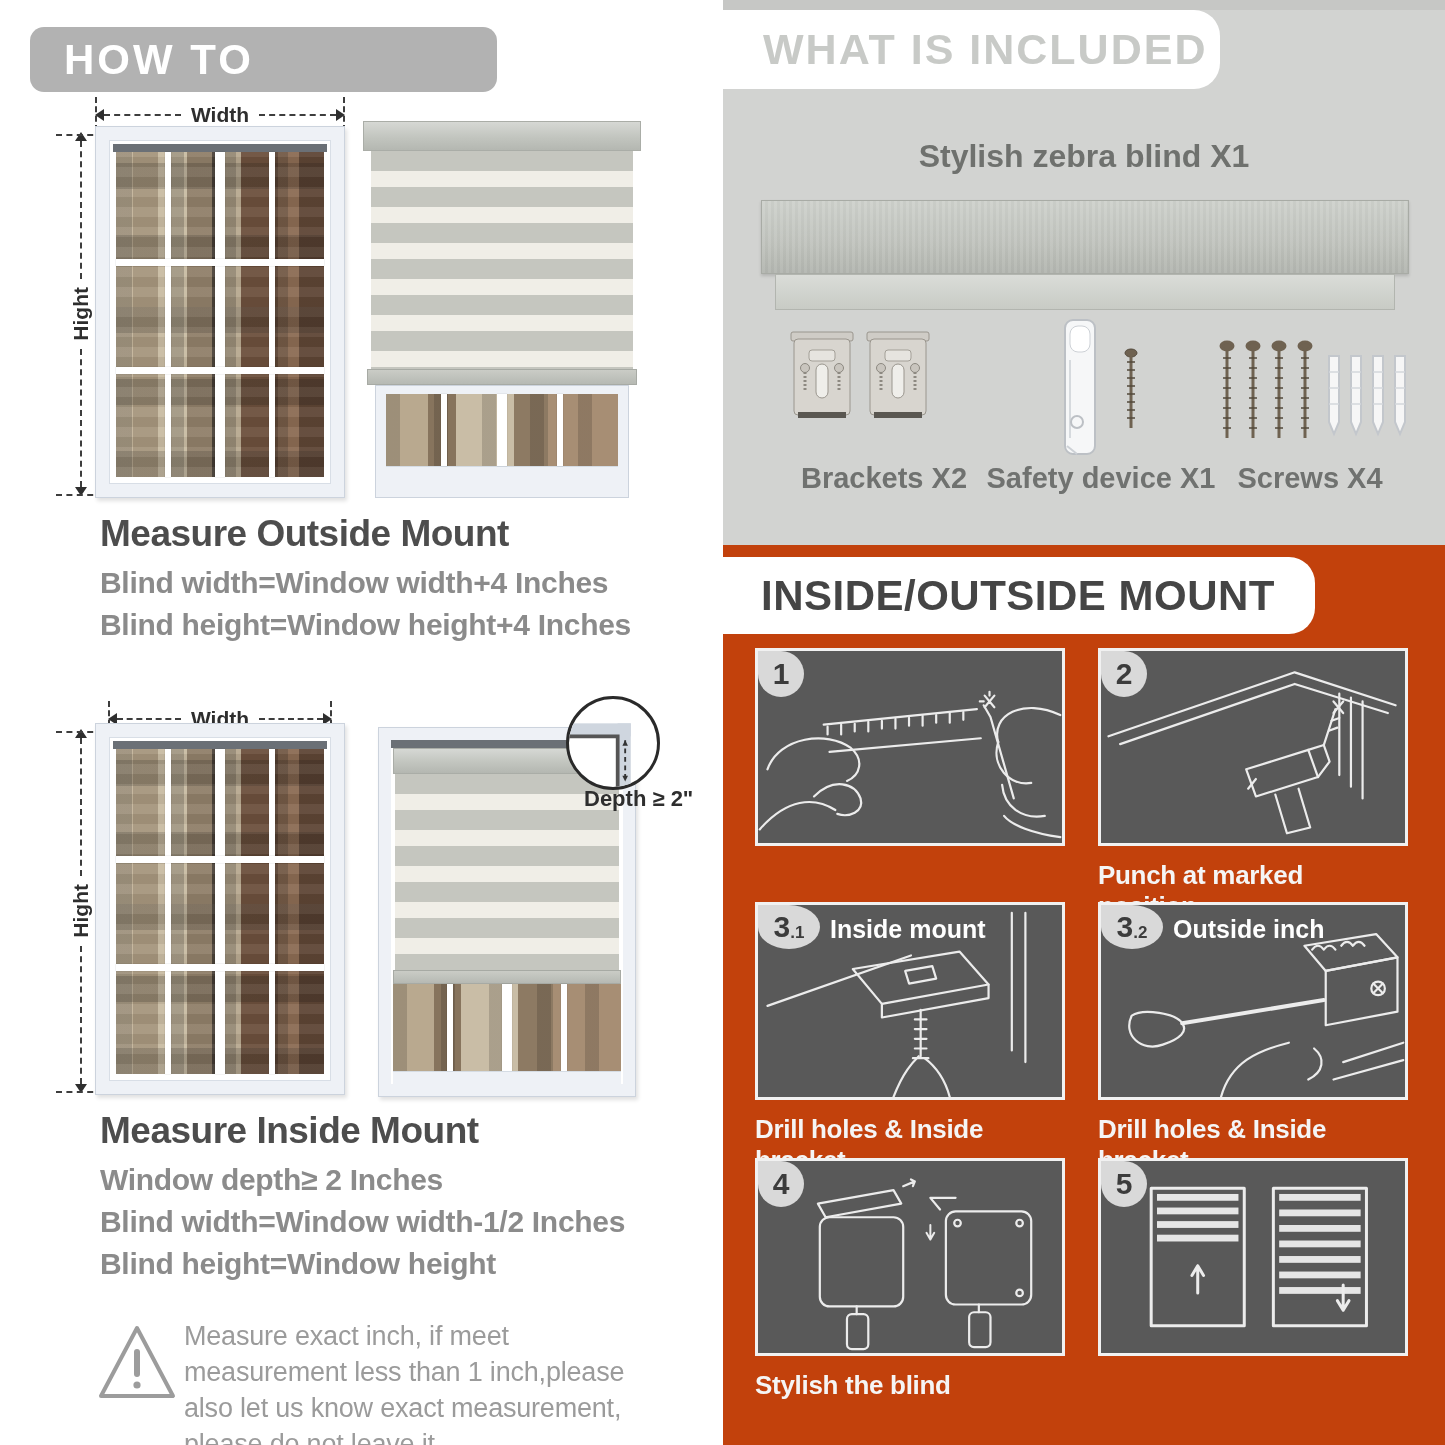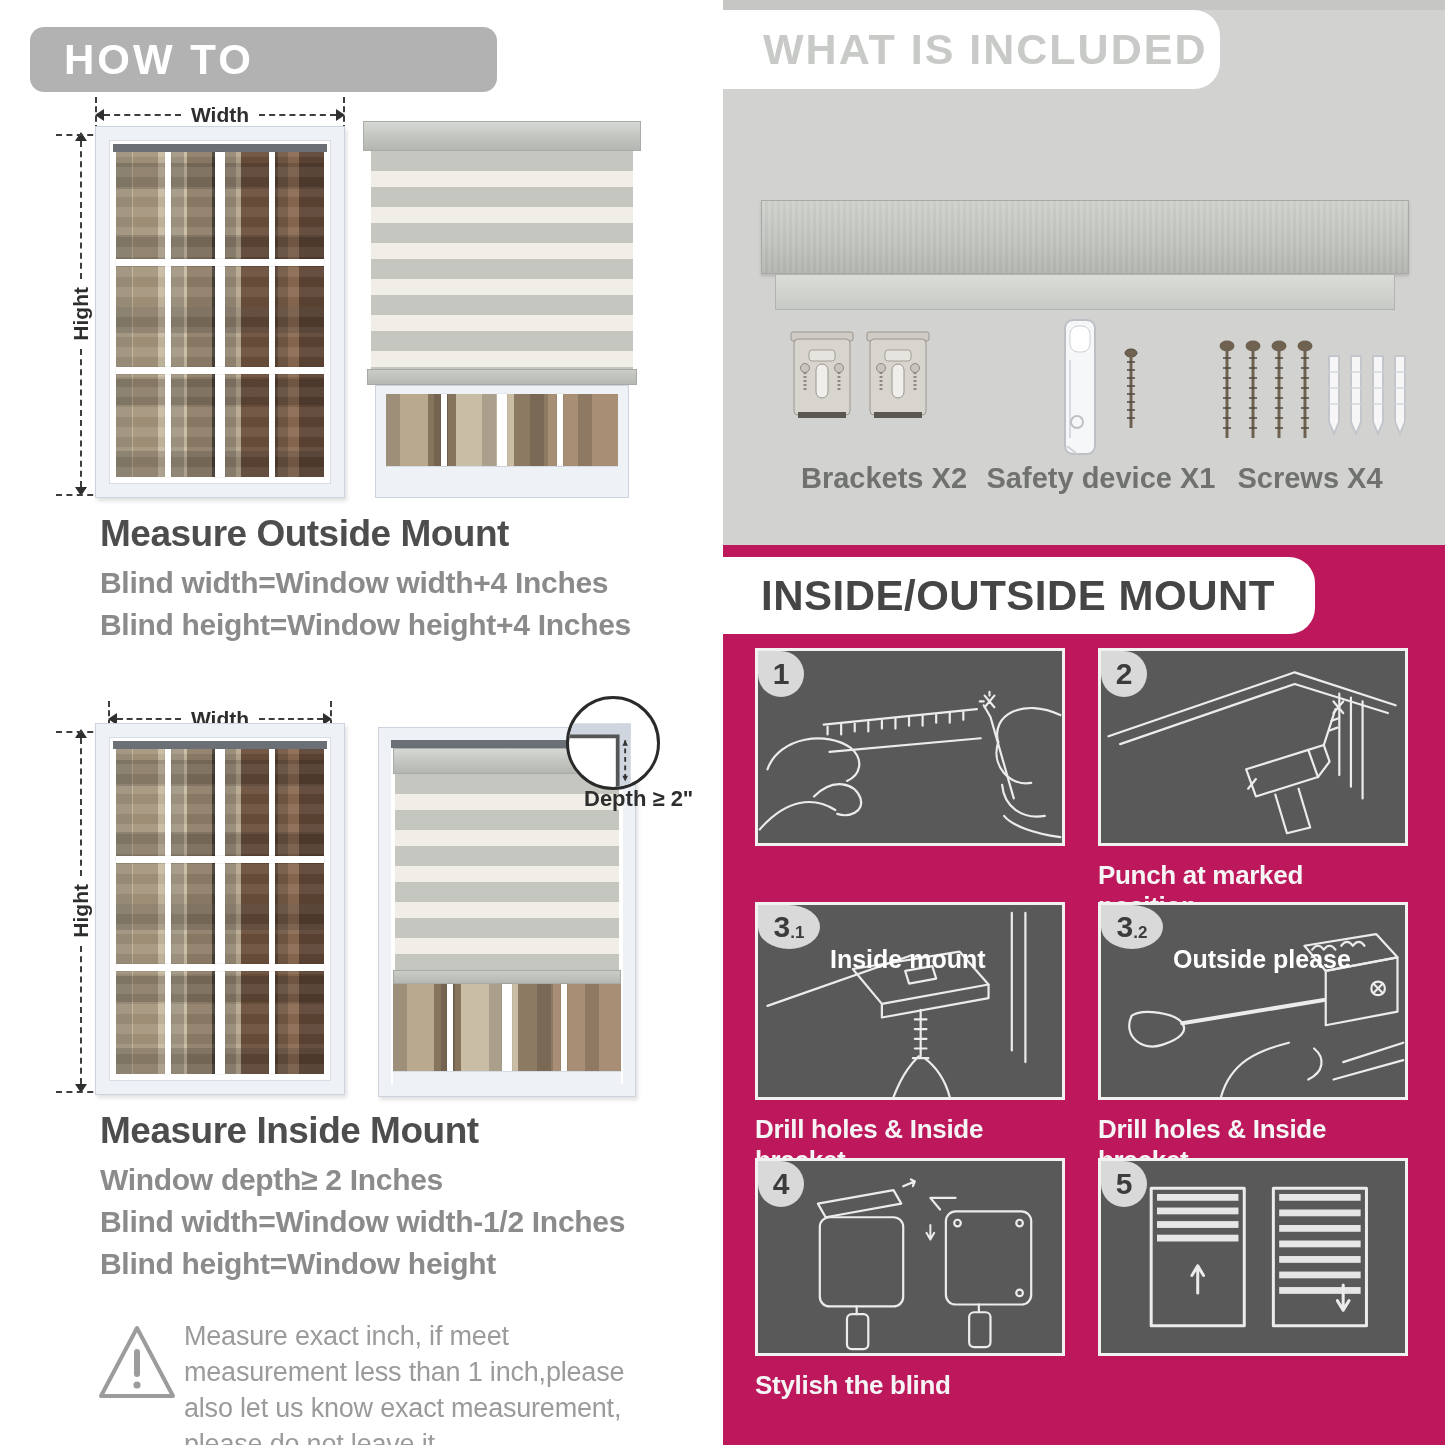--- a/index.html
+++ b/index.html
@@ -74,32 +74,32 @@
   .included-header{left:0;top:10px;width:497px;height:79px;background:#fff;border-radius:0 26px 26px 0;
     color:#c8cac7;font-weight:bold;font-size:43px;line-height:79px;padding-left:40px;letter-spacing:2px;box-sizing:border-box;}
   .blind-title{left:40px;top:138px;width:642px;text-align:center;font-size:32px;font-weight:bold;color:#6f716e;}
   .cassette-big{left:38px;top:200px;width:648px;height:74px;
     background:repeating-linear-gradient(90deg, rgba(255,255,255,.06) 0 3px, rgba(0,0,0,.02) 3px 6px),linear-gradient(180deg,#ced1cc 0,#c0c3bd 60%,#b2b5af 100%);
     border:1px solid #a8aba5;box-sizing:border-box;box-shadow:0 2px 3px rgba(0,0,0,.15);}
   .cassette-lip{left:52px;top:274px;width:620px;height:36px;
     background:linear-gradient(180deg,#dadcd8 0,#c8cbc5 100%);border:1px solid #b2b5af;box-sizing:border-box;}
   .item-label{font-size:29px;font-weight:bold;color:#707270;text-align:center;}
 
-  .right-bottom{left:723px;top:545px;width:722px;height:900px;background:#be185d;}
+  .right-bottom{left:723px;top:545px;width:722px;height:900px;background:#c2410c;}
   .mount-header{left:0;top:12px;width:592px;height:77px;background:#fff;border-radius:0 26px 26px 0;
     color:#454545;font-weight:bold;font-size:42px;line-height:77px;padding-left:38px;letter-spacing:0.5px;box-sizing:border-box;}
 
   .step{position:absolute;width:310px;}
   .spanel{position:relative;width:310px;height:198px;background:#595959;border:3px solid #f1f1f1;box-sizing:border-box;}
   .badge{position:absolute;left:0;top:0;width:46px;height:46px;background:#d9d9d9;color:#3c3c3c;
     border-radius:0 50% 50% 50%;display:flex;align-items:center;justify-content:center;
     font-size:30px;font-weight:bold;}
   .badge.wide{width:62px;height:44px;}
   .badge small{font-size:17px;font-weight:bold;margin-top:12px;}
-  .ptitle{position:absolute;left:72px;top:10px;color:#fff;font-weight:bold;font-size:25px;margin-top:30px;}
+  .ptitle{position:absolute;left:72px;top:10px;color:#fff;font-weight:bold;font-size:25px;}
   .scap{margin-top:14px;color:#f5f5f5;font-weight:bold;font-size:26px;letter-spacing:-0.3px;}
   .art{position:absolute;left:0;top:0;width:100%;height:100%;}
   .art path,.art line,.art polyline,.art rect,.art circle,.art ellipse{vector-effect:non-scaling-stroke;}
 </style>
 </head>
 <body>
 
 <div class="abs howto-header">HOW TO MEASURE</div>
 
 <div class="abs harrow" style="left:95px;top:104px;width:250px;">
@@ -225,20 +225,21 @@
     <path d="M42,6 L78,74 L6,74 Z" fill="none" stroke="#9c9c9c" stroke-width="4" stroke-linejoin="round"></path>
     <line x1="42" y1="30" x2="42" y2="52" stroke="#9c9c9c" stroke-width="6" stroke-linecap="round"></line>
     <circle cx="42" cy="63" r="3.6" fill="#9c9c9c"></circle>
   </svg>
 </div>
 <div class="abs warn-text" style="left:184px;top:1318px;width:470px;">Measure exact inch, if meet measurement less than 1 inch,please also let us know exact measurement, please do not leave it</div>
 
 <div class="abs right-top">
   <div class="abs right-topstrip"></div>
   <div class="abs included-header">WHAT IS INCLUDED</div>
+  <div class="abs blind-title">Stylish zebra blind X1</div>
   <div class="abs cassette-big"></div>
   <div class="abs cassette-lip"></div>
 
   <svg class="abs" style="left:66px;top:328px;" width="66" height="100" viewBox="0 0 66 100">
     <rect x="2" y="4" width="62" height="9" rx="2" fill="#cfccc6" stroke="#9a968e"></rect>
     <rect x="5" y="11" width="56" height="76" rx="4" fill="#d8d5cf" stroke="#9a968e"></rect>
     <rect x="20" y="22" width="26" height="11" rx="3" fill="#e6e4df" stroke="#a39f97"></rect>
     <rect x="27" y="36" width="12" height="34" rx="6" fill="#efeeea" stroke="#9a968e"></rect>
     <circle cx="16" cy="40" r="4.5" fill="#c9c5be" stroke="#8d8981"></circle>
     <line x1="16" y1="44" x2="16" y2="64" stroke="#8d8981" stroke-width="3" stroke-dasharray="2 2"></line>
@@ -393,21 +394,21 @@
         <path d="M82,122 L228,98" stroke-width="4"></path>
         <path d="M30,114 C20,134 40,152 62,144 C80,138 88,130 82,122 C76,112 42,106 30,114 Z"></path>
         <path d="M122,198 C132,162 160,150 192,142"></path>
         <path d="M218,148 C230,158 228,172 212,180"></path>
         <path d="M248,162 L310,142 M238,180 L310,160"></path>
       </svg>
       <span class="badge wide">
           <span>3</span>
           <small>.2</small>
         </span>
-      <span class="ptitle">Outside please</span>
+      <span class="ptitle">Outside inch</span>
     </div>
     <div class="scap">Drill holes &amp;  Inside bracket</div>
   </div>
 
   <div class="step" style="left:32px;top:613px;">
     <div class="spanel">
       <svg class="art" viewBox="0 0 310 198" fill="none" stroke="#ececec" stroke-width="2.2" stroke-linecap="round" stroke-linejoin="round">
         <path d="M60,44 L138,30 L146,44 L68,58 Z"></path>
         <path d="M148,26 l12,-5 m-4,-2 l4,2 l-2,5"></path>
         <rect x="62" y="58" width="86" height="92" rx="10"></rect>

